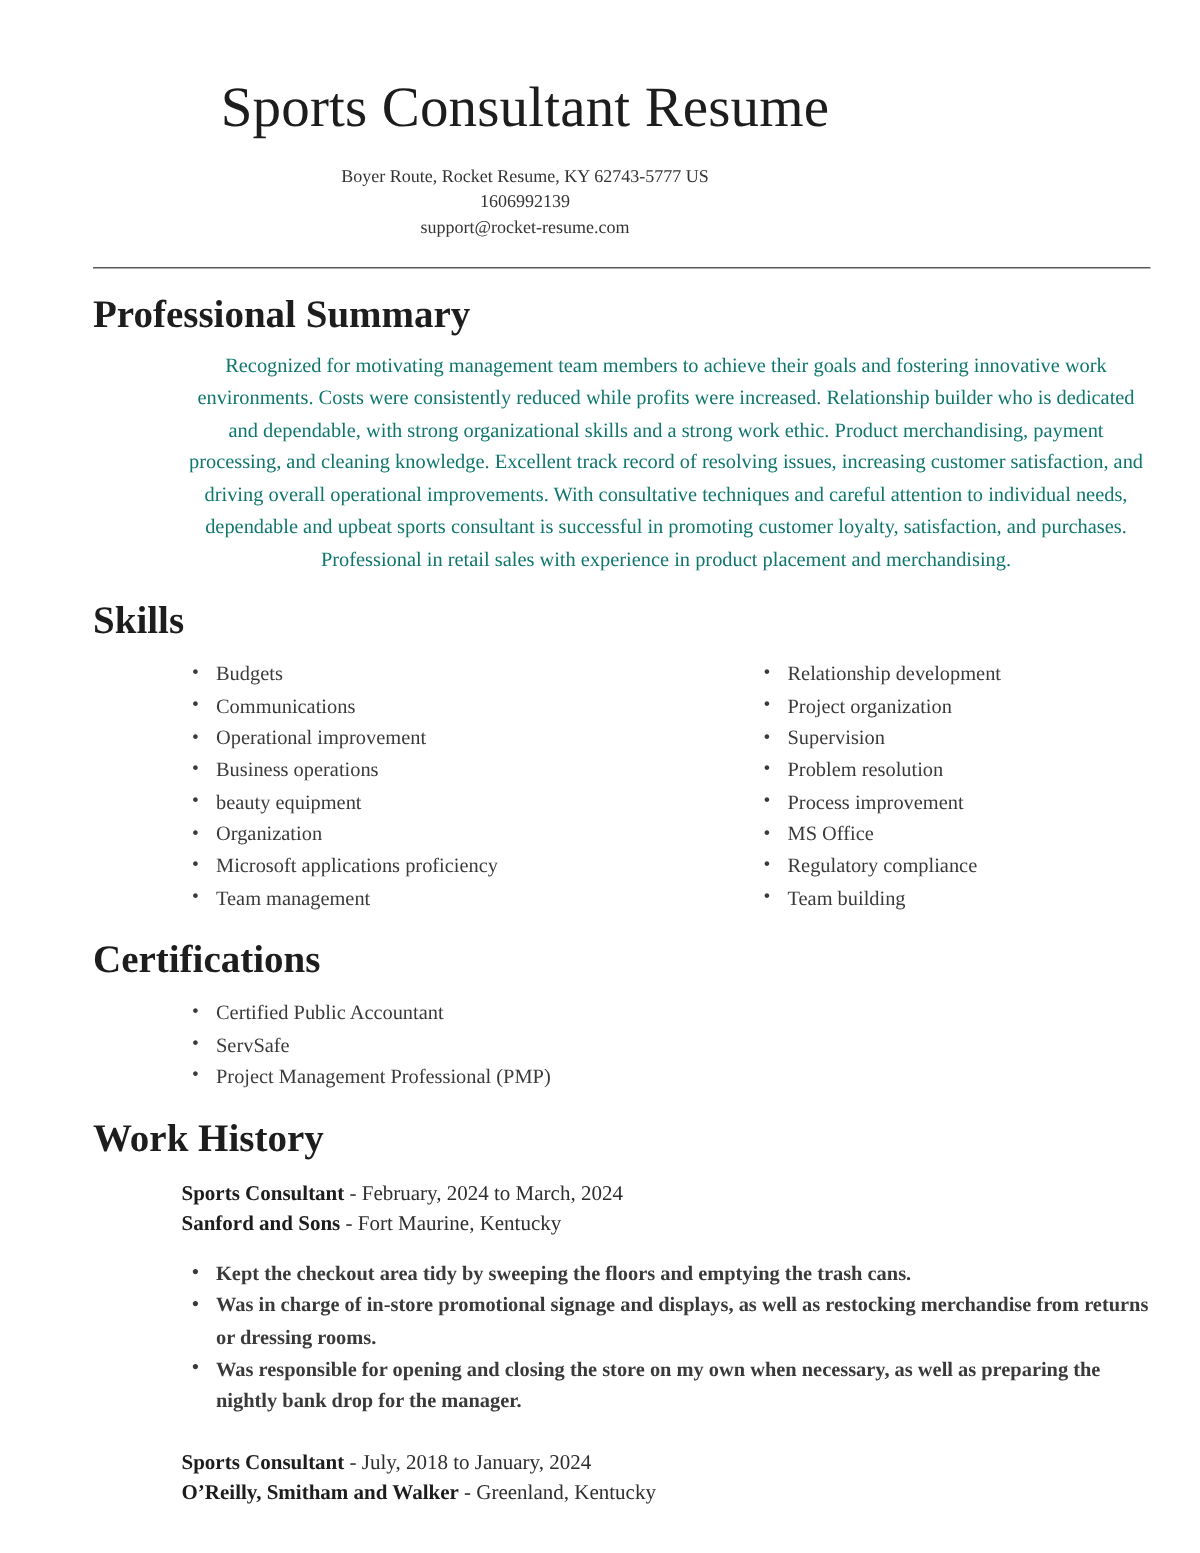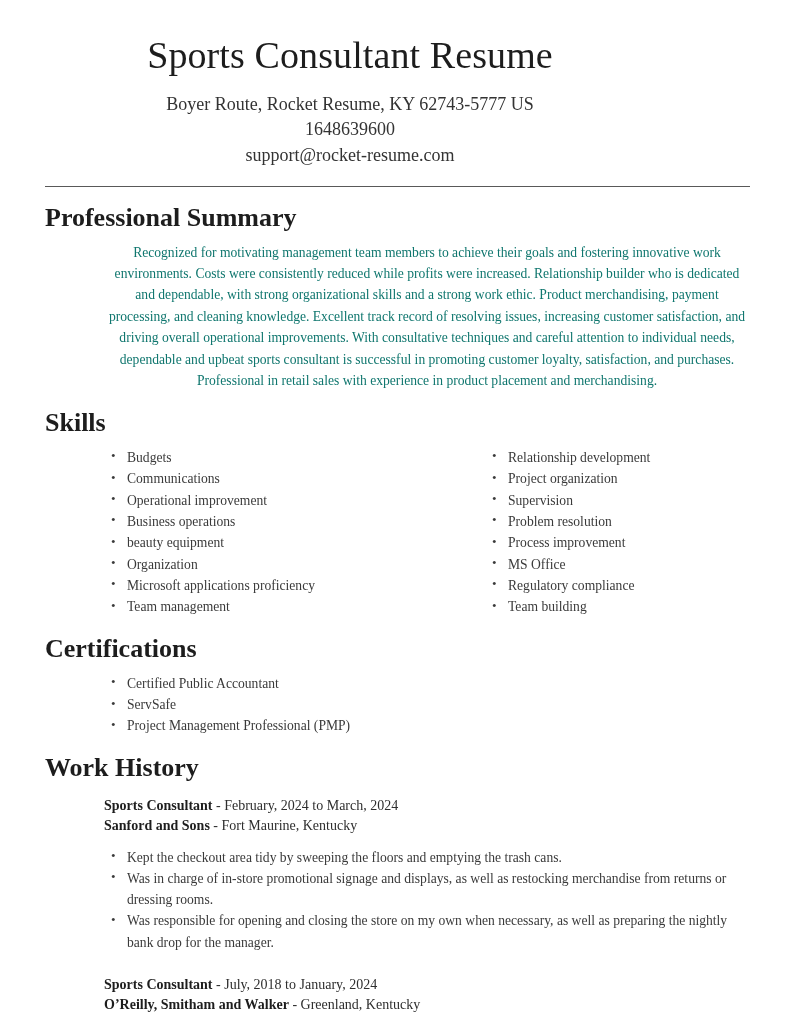--- a/index.html
+++ b/index.html
@@ -12,38 +12,38 @@
     height: 1035px;
     overflow: hidden;
     font-family: "Liberation Serif", "DejaVu Serif", serif;
     color: #3a3a3a;
     -webkit-font-smoothing: antialiased;
   }
   .page {
     width: 700px;
     height: 1035px;
     box-sizing: border-box;
-    padding: 0;
+    padding: 17px;
     position: relative;
   }
   .header {
     text-align: center;
     padding-top: 34px;
   }
   .doc-title {
     font-family: "Liberation Serif", "DejaVu Serif", serif;
     font-size: 38px;
     font-weight: 400;
     color: #1d1d1d;
     letter-spacing: 0.1px;
     line-height: 1.15;
     margin: 0 0 14px 0;
   }
   .contact-line {
-    font-size: 18px;
+    font-size: 12px;
     color: #333333;
     line-height: 1.42;
     margin: 0;
   }
   .divider {
     border: 0;
     border-top: 1.6px solid #595959;
     margin: 18px 45px 0 45px;
     width: 705px;
     box-sizing: border-box;
@@ -126,31 +126,32 @@
     font-weight: 700;
     color: #1d1d1d;
     text-align: right;
   }
   .job-bullets {
     padding-top: 9px;
   }
   .job-bullets ul.bullets > li {
     padding-left: 23px;
     line-height: 1.56;
+    font-weight: bold;
   }
 </style>
 </head>
 <body>
 
 <div class="page">
 
   <div class="header">
     <h1 class="doc-title">Sports Consultant Resume</h1>
     <p class="contact-line">Boyer Route, Rocket Resume, KY 62743-5777 US</p>
-    <p class="contact-line">1648639600</p>
+    <p class="contact-line">1606992139</p>
     <p class="contact-line">support@rocket-resume.com</p>
   </div>
 
   <hr class="divider">
 
   <div class="section">
     <h2 class="section-title">Professional Summary</h2>
     <div class="body-indent">
       <p class="summary-text">Recognized for motivating management team members to achieve their goals and fostering innovative work environments. Costs were consistently reduced while profits were increased. Relationship builder who is dedicated and dependable, with strong organizational skills and a strong work ethic. Product merchandising, payment processing, and cleaning knowledge. Excellent track record of resolving issues, increasing customer satisfaction, and driving overall operational improvements. With consultative techniques and careful attention to individual needs, dependable and upbeat sports consultant is successful in promoting customer loyalty, satisfaction, and purchases. Professional in retail sales with experience in product placement and merchandising.</p>
     </div>

